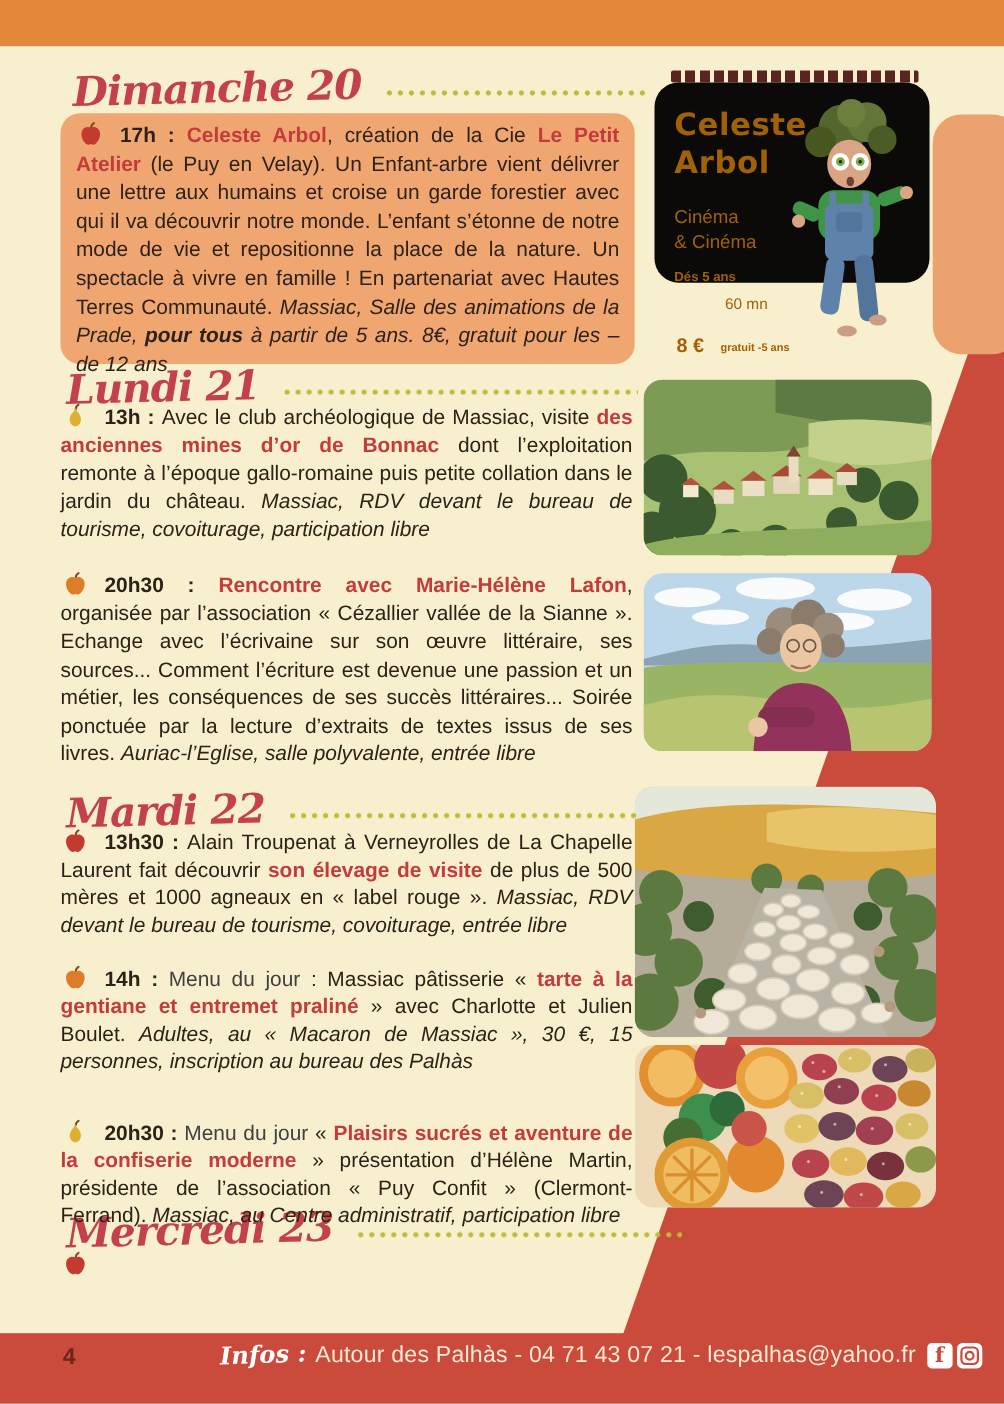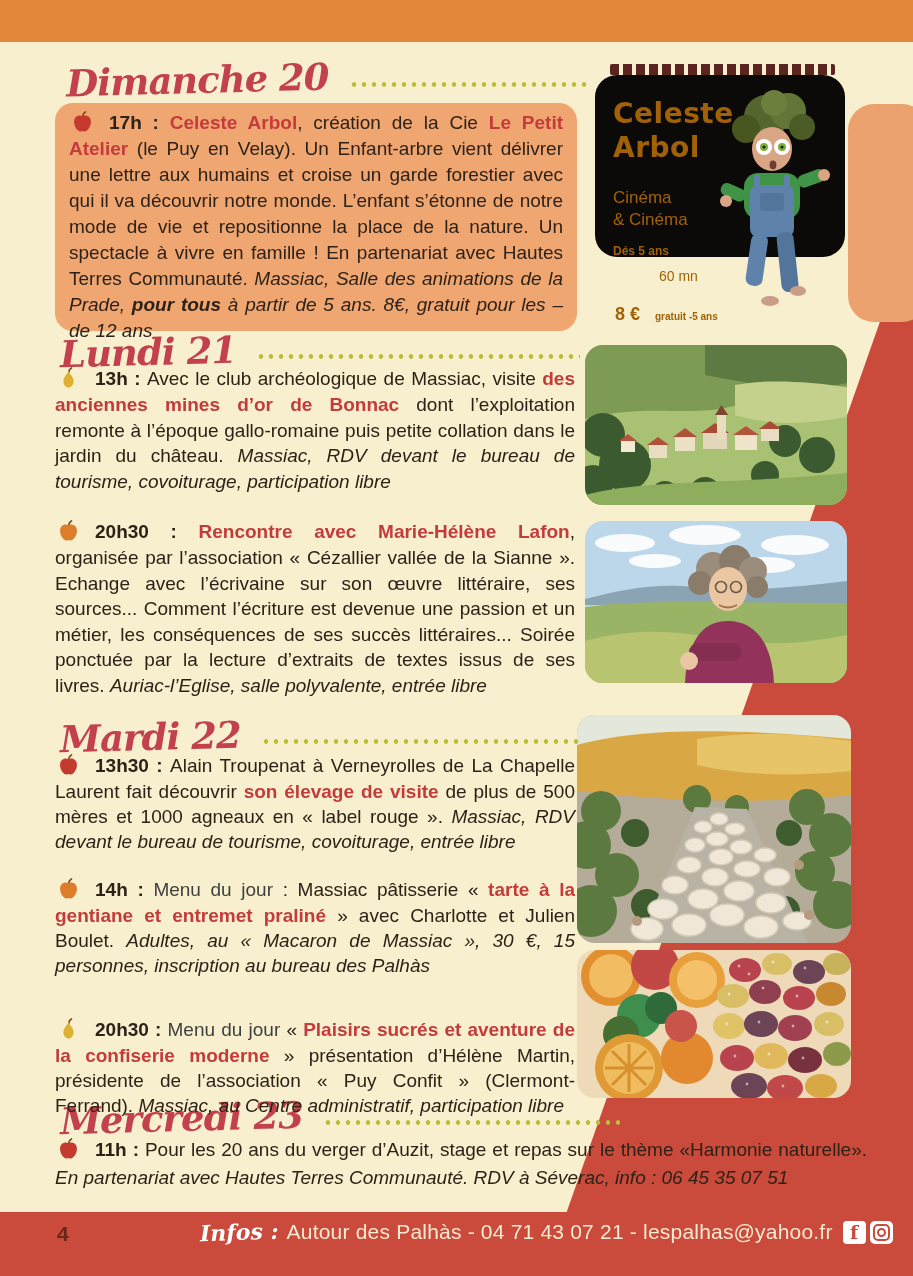--- a/index.html
+++ b/index.html
@@ -379,21 +379,21 @@
     </svg>
   </div>
 
   <div class="day-header" style="left:60px;top:1100px;width:560px;">
     <span class="day-label">Mercredi 23</span>
     <span class="dots"></span>
   </div>
   <p class="event" style="left:55px;top:1136px;width:812px;line-height:28px;"><span class="evicon"><svg width="27" height="27" viewBox="0 0 24 24">
           <path d="M12.3 6.2C12.4 4.5 13.3 3.3 14.6 2.6" fill="none" stroke="#7a4b20" stroke-width="1.6" stroke-linecap="round"></path>
           <path d="M12 6.4C8.9 4.8 4.7 6.6 4.5 11.1c-.2 4.4 3 8.7 5.6 8.9 1.2.1 1.5-.5 1.9-.5s.7.6 1.9.5c2.6-.2 5.8-4.5 5.6-8.9C19.3 6.6 15.1 4.8 12 6.4z" fill="#c43a2e"></path>
-        </svg></span><span><span class="r-tb">11h : </span><span class="r-n">Pour les 20 ans du verger d’Auzit, stage et repas sur le thème «Harmonie naturelle». </span><span class="r-it">En partenariat avec Hautes Terres Communauté.  RDV à Séverac, info : 06 45 35 07 51</span></span></p>
+        </svg></span></p>
 
   <div class="footer">
     <div class="footer-page-num">4</div>
     <div class="footer-row">
       <span class="footer-infos">Infos :</span>
       <span class="footer-contact">Autour des Palhàs - 04 71 43 07 21 - lespalhas@yahoo.fr</span>
       <span class="soc">
         <span class="fb-icon">f</span>
         <span class="ig-icon"></span>
       </span>

